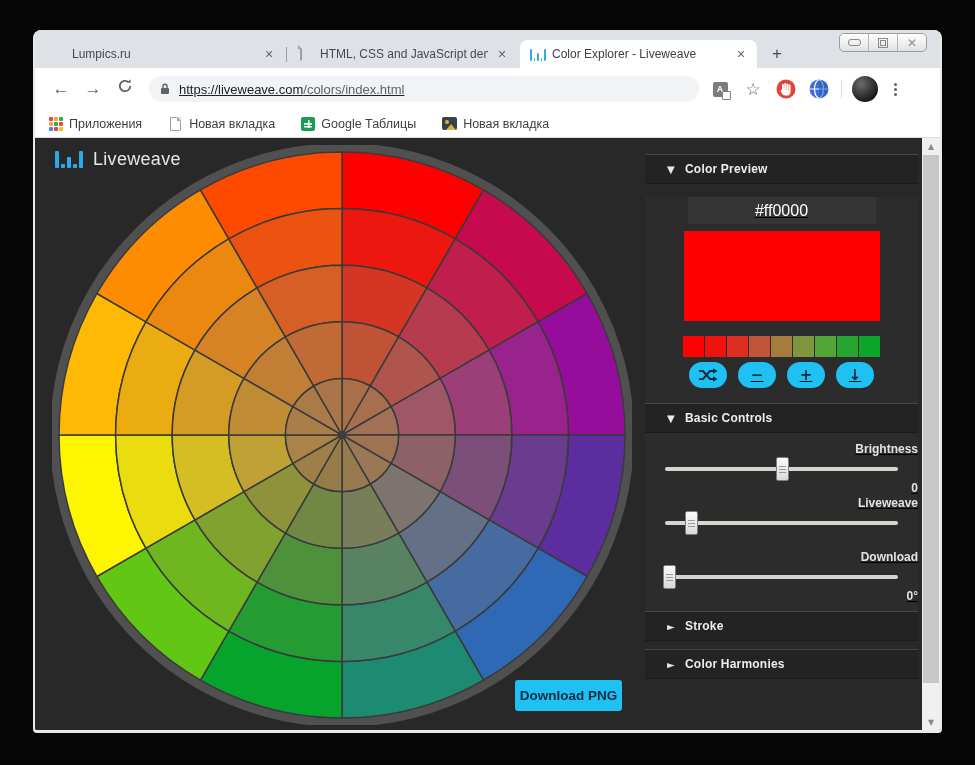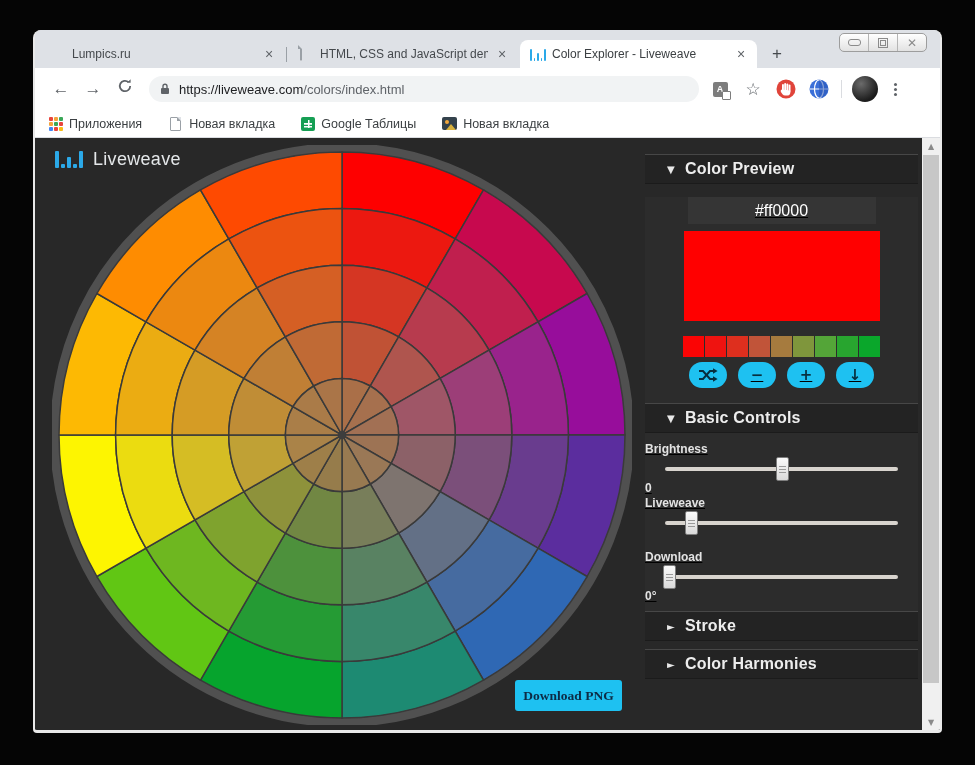--- a/index.html
+++ b/index.html
@@ -34,21 +34,21 @@
   .fav-doc::after{content:"";position:absolute;right:-1px;top:-1px;border-style:solid;border-width:0 4px 4px 0;border-color:transparent #dee1e6 #9aa0a6 transparent;}
   .lw-bars{display:flex;align-items:flex-end;gap:2px;}
   .lw-bars i{display:block;background:var(--logo-blue,#2ba9e8);width:3px;border-radius:1px;}
   .lw-b1{height:12px;} .lw-b2{height:3px;width:3px;} .lw-b3{height:8px;} 
   .logo .lw-bars i{width:4px;}
   .logo .lw-b1{height:17px;} .logo .lw-b2{height:4px;width:4px;} .logo .lw-b3{height:11px;}
   
   .toolbar{height:42px;background:#fff;display:flex;align-items:center;padding:0 10px;box-sizing:border-box;}
   .nav-btn{width:26px;height:26px;text-align:center;line-height:26px;font-size:17px;color:#5f6368;border-radius:50%;margin:0 3px;cursor:pointer;}
   .url-bar{width:550px;height:26px;background:#f1f3f4;border-radius:13px;display:flex;align-items:center;margin-left:8px;padding:0 10px;box-sizing:border-box;}
-  .url-text{font-size:13px;color:#202124;margin-left:8px;white-space:nowrap;}
+  .url-text{font-size:13px;color:#202124;margin-left:8px;white-space:nowrap;text-decoration:underline;}
   .url-text .path{color:#5f6368;}
   .tb-icon{width:24px;height:24px;display:flex;align-items:center;justify-content:center;margin-left:9px;cursor:pointer;}
   .star-glyph{font-size:17px;color:#5f6368;}
   .translate-box{width:15px;height:15px;background:#7d7d7d;border-radius:2px;color:#fff;font-size:9px;font-weight:bold;
      display:flex;align-items:center;justify-content:center;position:relative;}
   .translate-box::after{content:"";position:absolute;right:-3px;bottom:-3px;width:7px;height:7px;background:#fff;border:1px solid #7d7d7d;border-radius:1px;}
   .tb-sep{width:1px;height:18px;background:#dadce0;margin-left:10px;}
   .avatar{width:26px;height:26px;border-radius:50%;margin-left:10px;cursor:pointer;
      background:radial-gradient(circle at 35% 30%,#6b6b6b,#1c1c1c 70%);}
   .menu-dots{width:18px;height:24px;display:flex;flex-direction:column;align-items:center;justify-content:center;gap:2px;margin-left:8px;cursor:pointer;}
@@ -68,39 +68,39 @@
   .img-icon .sun{position:absolute;left:3px;top:3px;width:4px;height:4px;border-radius:50%;background:#f3a83c;}
   .img-icon .mtn{position:absolute;right:1px;bottom:0;border-style:solid;border-width:0 5px 6px 5px;border-color:transparent transparent #d8b13c transparent;}
   
   .content{position:relative;height:593px;background:#282828;overflow:hidden;}
   .logo{position:absolute;left:20px;top:11px;display:flex;align-items:center;gap:10px;cursor:pointer;}
   .logo-text{font-size:18px;color:#e4e7e9;letter-spacing:.3px;}
   .wheel-svg{position:absolute;left:17px;top:7px;cursor:pointer;}
   .dl-btn{position:absolute;top:542px;width:107px;height:31px;background:var(--cyan,#1ec1f1);
      color:#0d2b45;font-size:13.5px;font-weight:bold;display:flex;align-items:center;justify-content:center;
      border-radius:3px;cursor:pointer;}
-  .dl-svg{left:358px;} .dl-png{left:480px;font-family:Liberation Serif, serif;}
+  .dl-svg{left:358px;} .dl-png{left:480px;}
   
   .panel-col{position:absolute;left:610px;top:0;width:273px;height:100%;}
   .p-header{height:28px;display:flex;align-items:center;background:#232323;
      border-top:1px solid #474747;border-bottom:1px solid #1b1b1b;cursor:pointer;}
   .p-header .tri{margin-left:22px;font-size:10px;color:#e8e8e8;width:12px;font-family:"DejaVu Sans",sans-serif;}
-  .p-header .ptitle{margin-left:6px;font-size:16px;font-weight:bold;color:#ededed;letter-spacing:.2px;}
+  .p-header .ptitle{margin-left:6px;font-size:12px;font-weight:bold;color:#ededed;letter-spacing:.2px;}
   .p-body{background:#2c2c2c;text-decoration:underline;}
   .hex-input{display:block;width:188px;height:27px;margin:13px auto 0;background:#353535;border:none;
      color:#fff;font-size:16px;text-align:center;font-family:"Liberation Sans","DejaVu Sans",sans-serif;box-sizing:border-box;}
   .preview-swatch{width:196px;height:90px;margin:7px auto 0;}
   .palette-row{width:198px;margin:15px auto 0;display:flex;gap:1px;}
   .palette-row .sw{width:21px;height:21px;cursor:pointer;}
   .btn-row{display:flex;justify-content:center;gap:11px;margin-top:5px;padding-bottom:15px;}
   .pill-btn{width:38px;height:26px;border-radius:13px;background:var(--cyan,#1ec1f1);
      display:flex;align-items:center;justify-content:center;color:#07303f;font-weight:bold;cursor:pointer;}
   .pill-btn .g{font-size:15px;line-height:1;font-family:"DejaVu Sans",sans-serif;}
   .bc-body{padding:9px 0 7px;}
-  .slider-row{height:54px;text-align:left;}
+  .slider-row{height:54px;text-align:right;}
   .s-label,.s-value{font-size:12px;font-weight:bold;color:#e3e3e3;height:15px;line-height:15px;}
   .s-track-wrap{position:relative;height:24px;margin:0 20px;}
   .s-track{position:absolute;left:0;right:0;top:10px;height:4px;background:#d8d4ce;border-radius:2px;cursor:pointer;}
   .s-handle{position:absolute;top:0;width:13px;height:24px;background:linear-gradient(#fafafa,#d9d9d9);
      border:1px solid #7e7e7e;border-radius:2px;box-sizing:border-box;cursor:pointer;
      display:flex;flex-direction:column;justify-content:center;gap:2px;align-items:center;}
   .s-handle i{display:block;width:7px;height:1px;background:#9a9a9a;}
   .sect-harmonies{margin-top:8px;}
   
   .scrollbar{position:absolute;right:0;top:0;width:18px;height:100%;background:#f0f0f0;}

